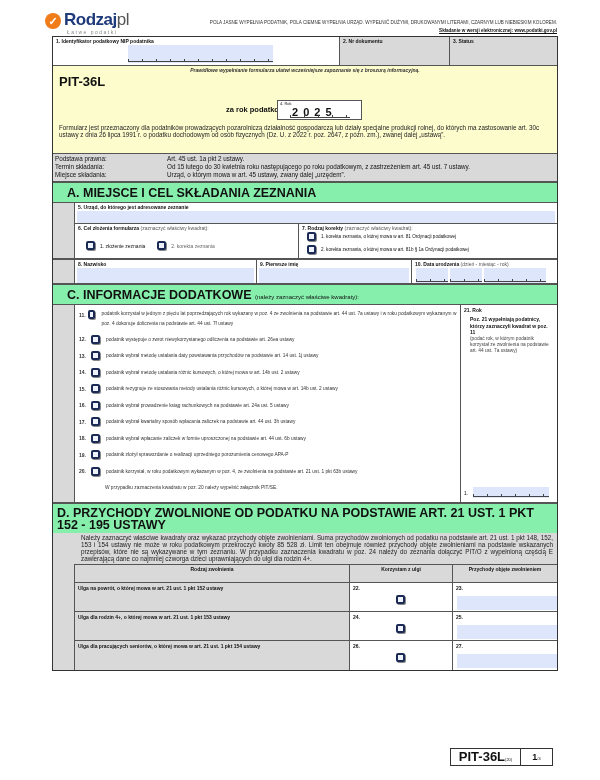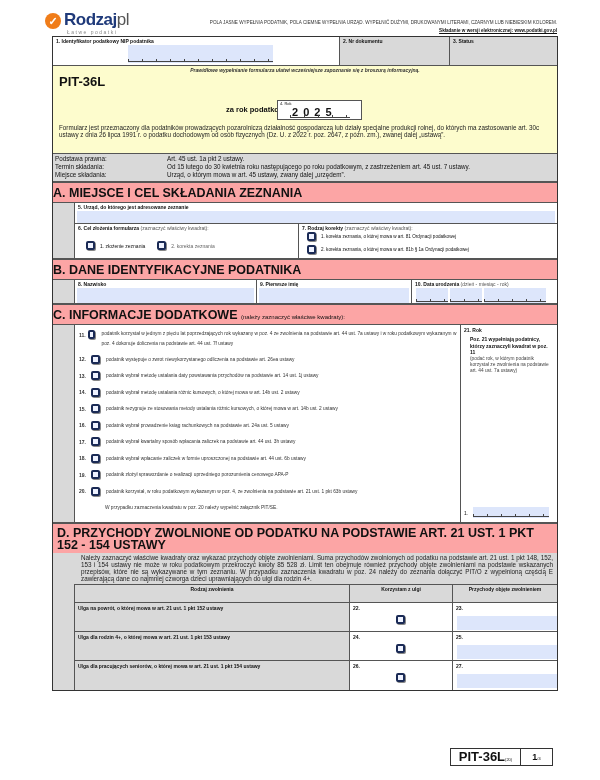--- a/index.html
+++ b/index.html
@@ -16,21 +16,21 @@
   .row { display: flex; border-bottom: 1px solid #555; }
   .cell { border-right: 1px solid #555; position: relative; }
   .cell:last-child { border-right: none; }
   .lbl { font-size: 5px; font-weight: bold; padding: 1px 3px; }
   .lbl .n { font-weight: normal; color: #555; }
   .gray { background: #d9d9d9; }
   .yellow { background: #fdfccd; }
   .input { background: #dde6fb; }
   .ticks { position: absolute; bottom: 1px; height: 3px; border-bottom: 1px solid #444; background-image: repeating-linear-gradient(to right, #444 0 1px, transparent 1px 14px); background-size: 100% 3px; background-repeat: no-repeat; }
   .cb { display: inline-block; width: 9px; height: 9px; border: 2px solid #1a2a55; border-radius: 2px; background: #eef2ff; vertical-align: middle; box-shadow: 1px 1px 0 #888; }
-  .sec-title { font-size: 12.5px; font-weight: bold; padding: 3px 4px 2px 0; background: #fca5a5; }
+  .sec-title { font-size: 12.5px; font-weight: bold; padding: 3px 4px 2px 14px; background: #86efac; }
   .sec-title .small { font-size: 6px; font-weight: normal; }
   .gutter { width: 22px; background: #d9d9d9; border-right: 1px solid #555; }
   .c-item { font-size: 4.8px; color: #333; display: flex; align-items: center; height: 16.5px; }
   .c-item .num { font-weight: bold; width: 12px; font-size: 5px; }
   .c-item .cb { margin-right: 6px; }
   .d-text { font-size: 6.3px; line-height: 7px; color: #222; padding: 1px 4px 2px 28px; text-align: justify; background: #d9d9d9; }
   .d-hdr { font-size: 5px; font-weight: bold; text-align: center; background: #d9d9d9; padding: 1px; }
   .footer { left: 450px; top: 748px; width: 103px; height: 18px; border: 1px solid #333; display: flex; }
   .footer .a { width: 70px; border-right: 1px solid #333; font-size: 13px; font-weight: bold; text-align: center; line-height: 16px; }
   .footer .a small { font-size: 4px; font-weight: normal; }
@@ -118,21 +118,20 @@
           </div>
           <div style="position:absolute; left:8px; top:21px; font-size:4.6px; display:flex; align-items:center;">
             <span class="cb"></span>
             <span style="margin-left:5px;">2. korekta zeznania, o której mowa w art. 81b § 1a Ordynacji podatkowej</span>
           </div>
         </div>
       </div>
     </div>
   </div>
 
-  <div class="sec-title" style="border-bottom:1px solid #555;">B. DANE IDENTYFIKACYJNE PODATNIKA</div>
   <div style="display:flex; border-bottom:2px solid #555; height:25px;">
     <div class="gutter"></div>
     <div style="width:182px; border-right:1px solid #555; position:relative;">
       <div class="lbl">8. Nazwisko</div>
       <div class="input" style="position:absolute; left:2px; right:2px; top:8px; height:15px;"></div>
     </div>
     <div style="width:155px; border-right:1px solid #555; position:relative;">
       <div class="lbl">9. Pierwsze imię</div>
       <div class="input" style="position:absolute; left:2px; right:2px; top:8px; height:15px;"></div>
     </div>
@@ -211,21 +210,21 @@
       <div style="font-size:5px; font-weight:bold;">21. Rok</div>
       <div style="font-size:5px; font-weight:bold; padding:3px 3px 0 6px; line-height:6.5px;">Poz. 21 wypełniają podatnicy, którzy zaznaczyli kwadrat w poz. 11</div>
       <div style="font-size:4.8px; color:#444; padding:0 3px 0 6px; line-height:6px;">(podać rok, w którym podatnik korzystał ze zwolnienia na podstawie art. 44 ust. 7a ustawy)</div>
       <div style="position:absolute; left:3px; bottom:6px; font-size:5px;">1.</div>
       <div class="input" style="position:absolute; left:12px; right:8px; bottom:4px; height:11px;">
           <div class="ticks" style="left:0;right:0;"></div>
         </div>
     </div>
   </div>
 
-  <div class="sec-title" style="line-height:12px; padding-left:4px; text-indent:0;">D. PRZYCHODY ZWOLNIONE OD PODATKU NA PODSTAWIE ART. 21 UST. 1 PKT 152 - 154 USTAWY</div>
+  <div class="sec-title" style="line-height:12px; padding-left:4px; text-indent:0;">D. PRZYCHODY ZWOLNIONE OD PODATKU NA PODSTAWIE ART. 21 UST. 1 PKT 152 - 195 USTAWY</div>
   <div class="d-text">Należy zaznaczyć właściwe kwadraty oraz wykazać przychody objęte zwolnieniami. Suma przychodów zwolnionych od podatku na podstawie art. 21 ust. 1 pkt 148, 152, 153 i 154 ustawy nie może w roku podatkowym przekroczyć kwoty 85 528 zł. Limit ten obejmuje również przychody objęte zwolnieniami na podstawie wskazanych przepisów, które nie są wykazywane w tym zeznaniu. W przypadku zaznaczenia kwadratu w poz. 24 należy do zeznania dołączyć PIT/O z wypełnioną częścią E zawierającą dane co najmniej czworga dzieci uprawniających do ulgi dla rodzin 4+.</div>
   <div style="display:flex;">
     <div class="gutter"></div>
     <div style="flex:1; border-top:1px solid #555;">
       <div style="display:flex; border-bottom:1px solid #555; height:18px;">
         <div class="d-hdr" style="width:275px; border-right:1px solid #555;">Rodzaj zwolnienia</div>
         <div class="d-hdr" style="width:103px; border-right:1px solid #555;">Korzystam z ulgi</div>
         <div class="d-hdr" style="flex:1;">Przychody objęte zwolnieniem</div>
       </div>
       <div style="display:flex; border-bottom:1px solid #555; height:29px;">

